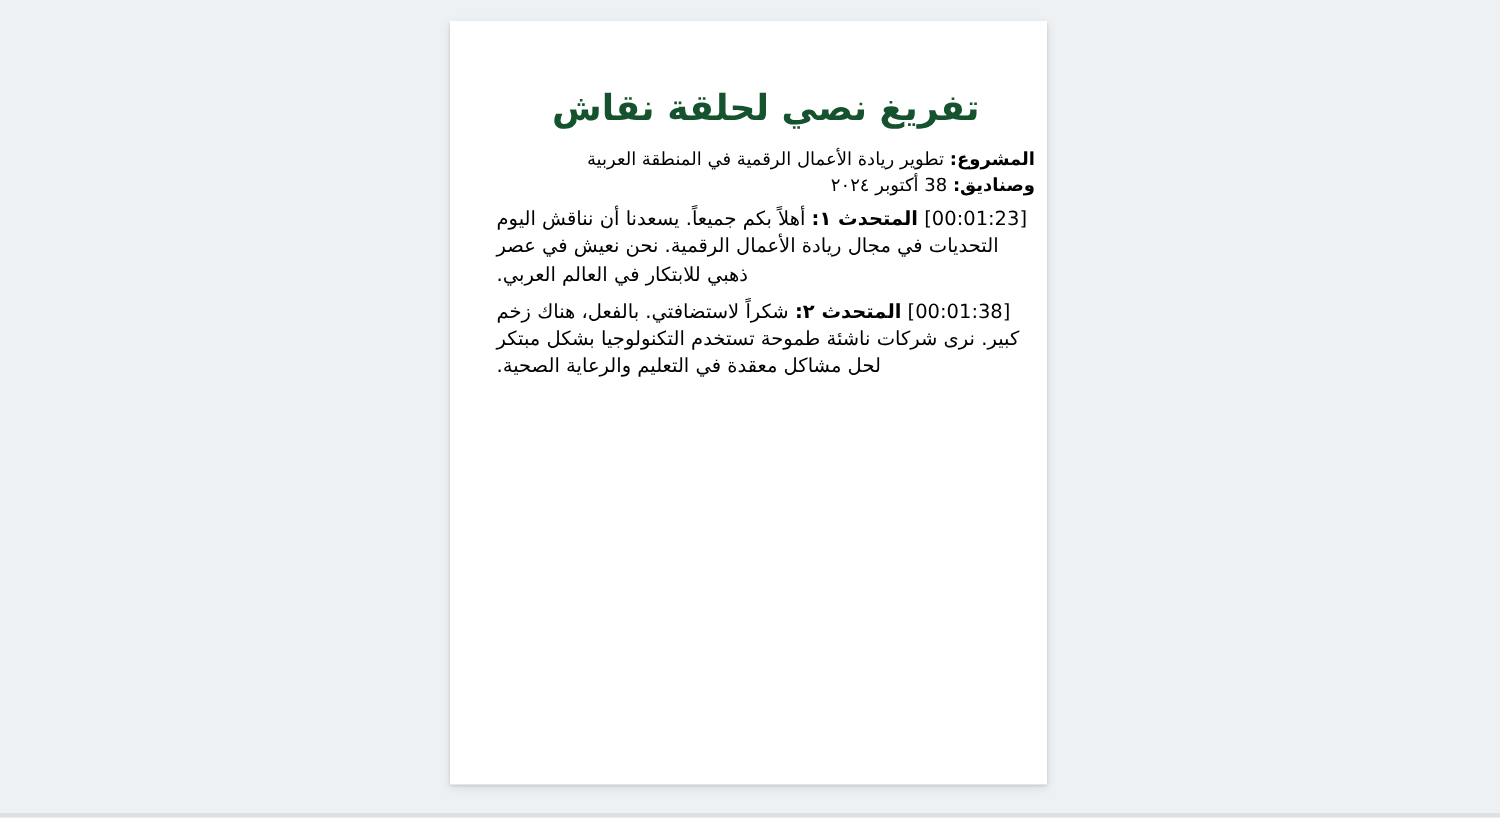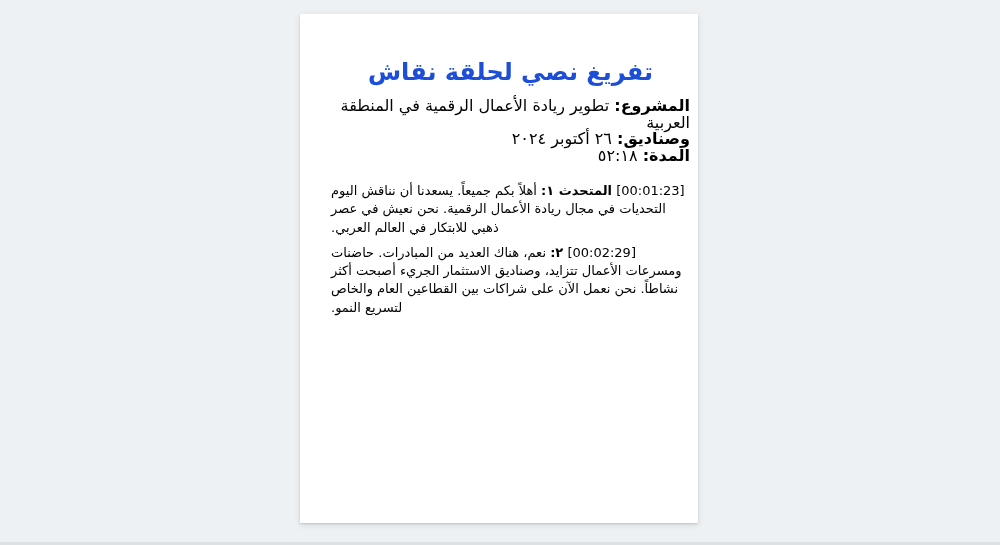--- a/index.html
+++ b/index.html
@@ -37,29 +37,29 @@
     padding: 41px 8px 0 31px;
     color: #000000;
   }
 
   .doc-title {
     text-align: center;
     font-weight: bold;
     font-size: 24px;
     line-height: 34px;
     margin-bottom: 9px;
-    color: #1d4ed8;
+    color: #14532d;
     letter-spacing: 0;
   }
 
   .meta-block {
     text-align: right;
-    font-size: 16px;
+    font-size: 12px;
     line-height: 16.5px;
-    margin-bottom: 18px;
+    margin-bottom: 7px;
   }
 
   .meta-line b { font-weight: bold; }
 
   .transcript { margin-top: 0; }
 
   .para {
     text-align: left;
     font-size: 13px;
     line-height: 18.3px;
@@ -80,42 +80,38 @@
 
   <h1 class="doc-title">تفريغ نصي لحلقة نقاش</h1>
 
   <div class="meta-block">
     <div class="meta-line">
       <b>المشروع:</b>
       <span>تطوير ريادة الأعمال الرقمية في المنطقة العربية</span>
     </div>
     <div class="meta-line">
       <b>وصناديق:</b>
-      <span>٢٦ أكتوبر ٢٠٢٤</span>
-    </div>
-    <div class="meta-line">
-      <b>المدة:</b>
-      <span>٥٢:١٨</span>
+      <span>38 أكتوبر ٢٠٢٤</span>
     </div>
   </div>
 
   <div class="transcript">
 
     <p class="para">
       <span class="ts" dir="ltr">[00:01:23]</span>
       <b>المتحدث ١:</b>
       <span>أهلاً بكم جميعاً. يسعدنا أن نناقش اليوم التحديات في مجال ريادة الأعمال الرقمية. نحن نعيش في عصر ذهبي للابتكار في العالم العربي.</span>
     </p>
 
+    <p class="para">
+      <span class="ts" dir="ltr">[00:01:38]</span>
+      <b>المتحدث ٢:</b>
+      <span>شكراً لاستضافتي. بالفعل، هناك زخم كبير. نرى شركات ناشئة طموحة تستخدم التكنولوجيا بشكل مبتكر لحل مشاكل معقدة في التعليم والرعاية الصحية.</span>
+    </p>
 
 
 
 
-    <p class="para">
-      <span class="ts" dir="ltr">[00:02:29]</span>
-      <b>٢:</b>
-      <span>نعم، هناك العديد من المبادرات. حاضنات ومسرعات الأعمال تتزايد، وصناديق الاستثمار الجريء أصبحت أكثر نشاطاً. نحن نعمل الآن على شراكات بين القطاعين العام والخاص لتسريع النمو.</span>
-    </p>
 
   </div>
 </div>
 
 <div class="backdrop-bottom-edge"></div>
 
 </body></html>

